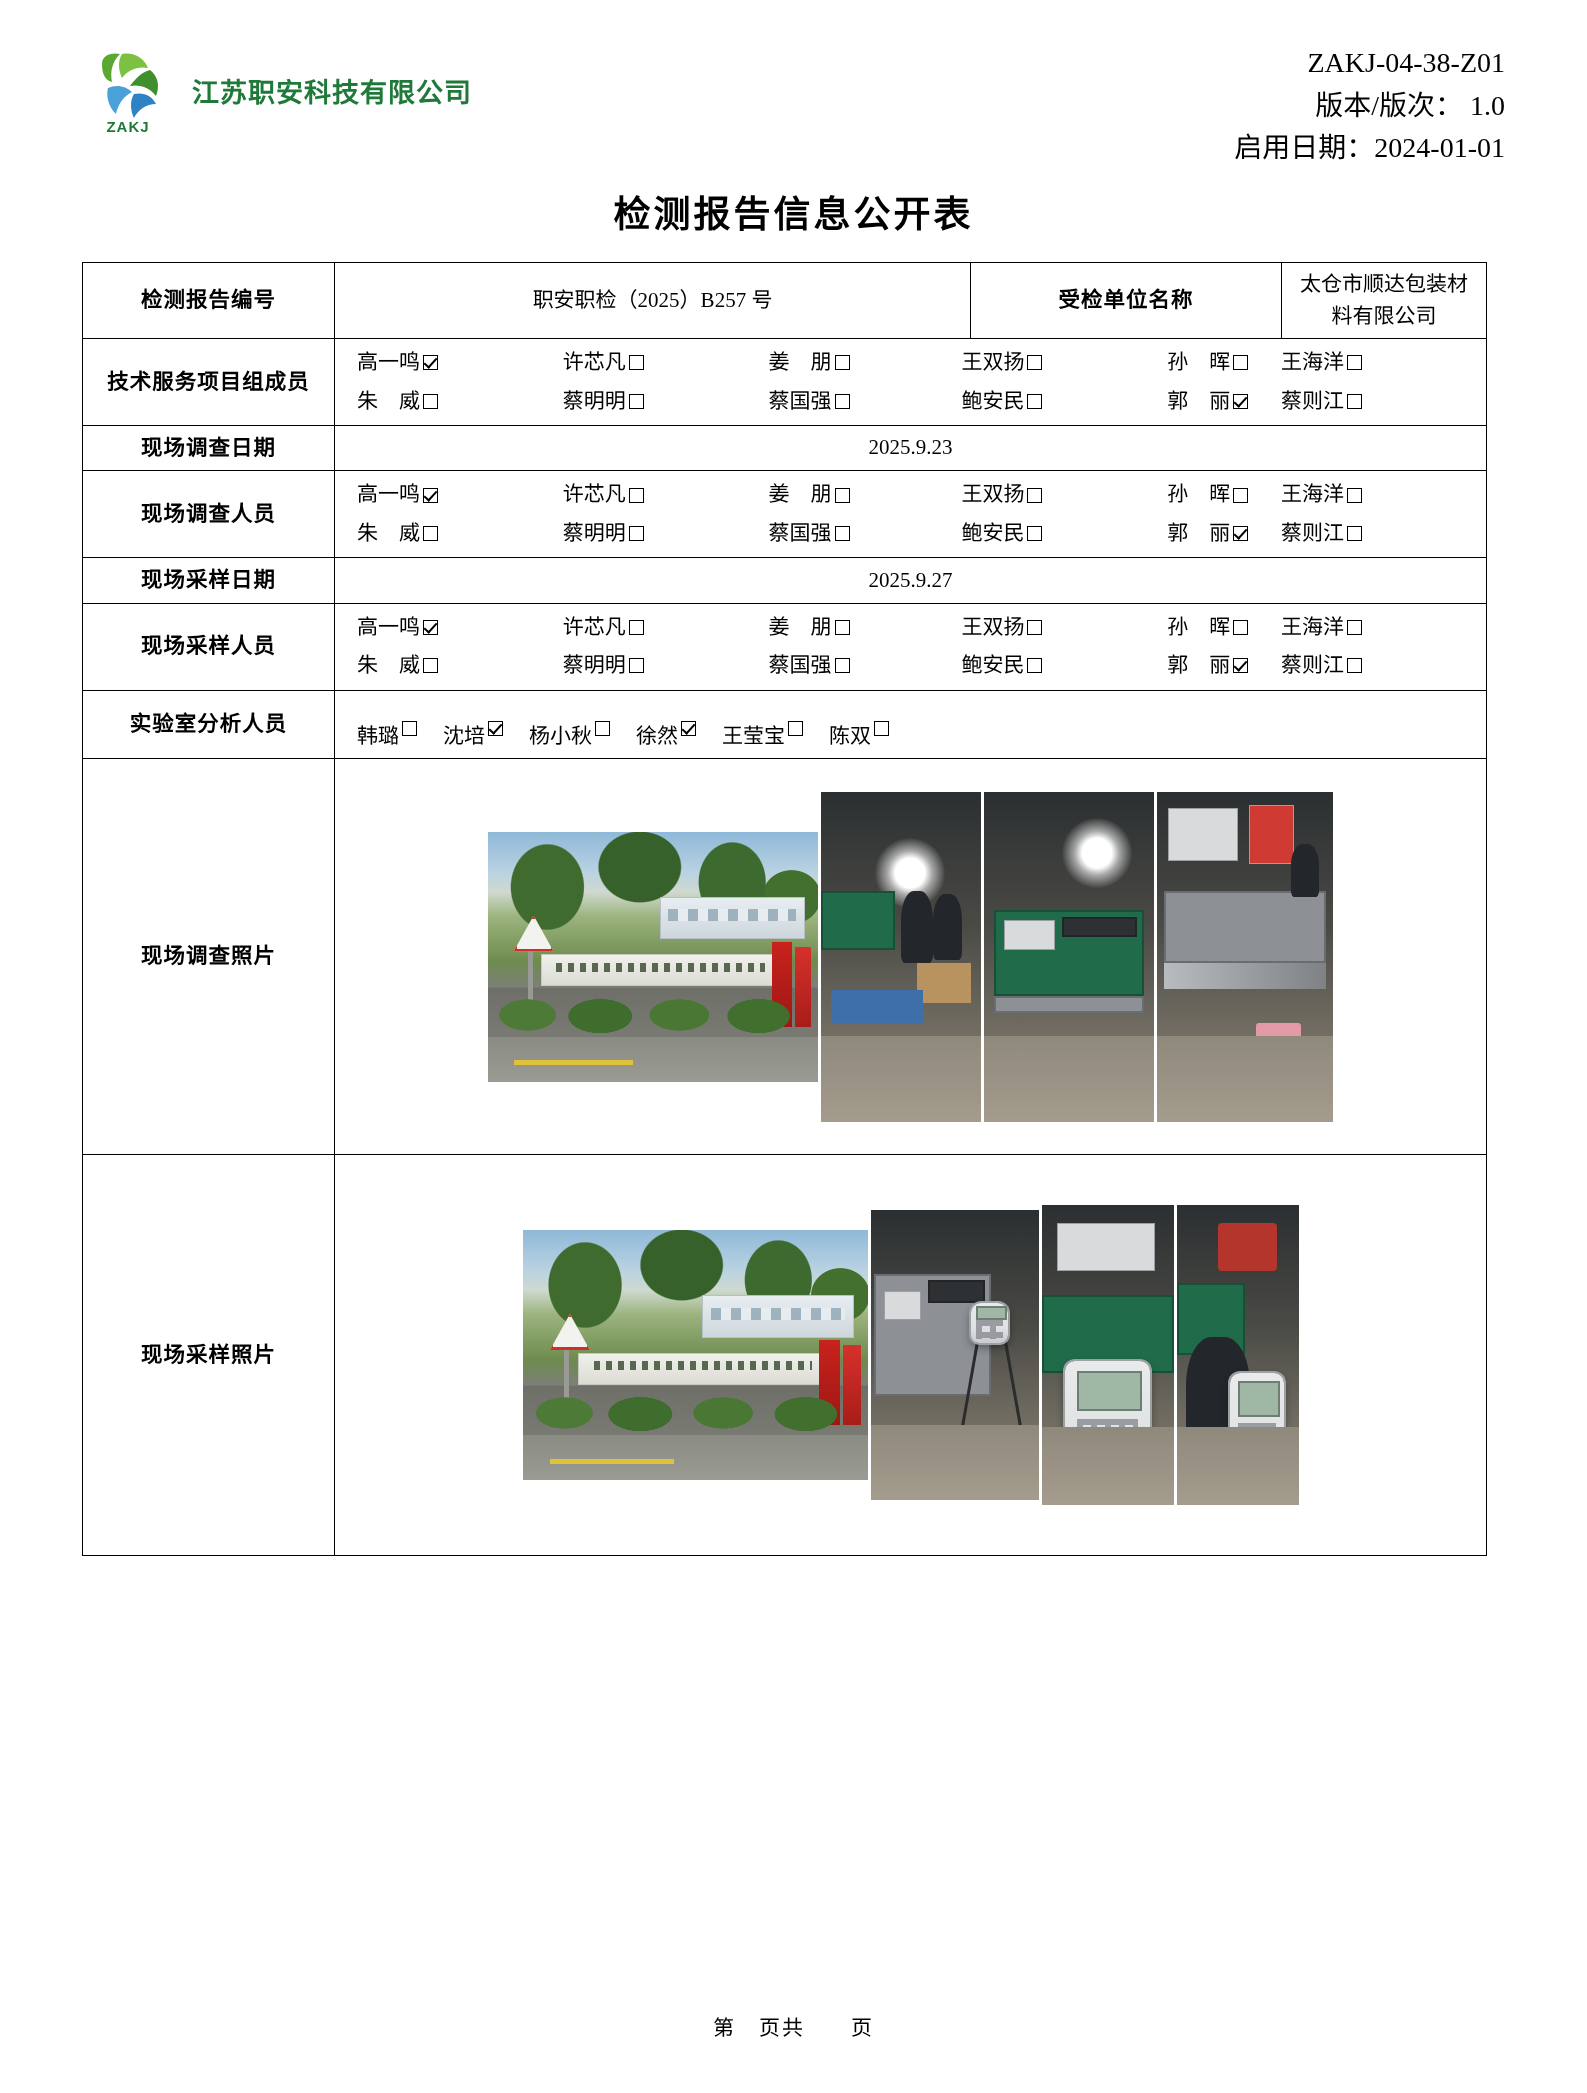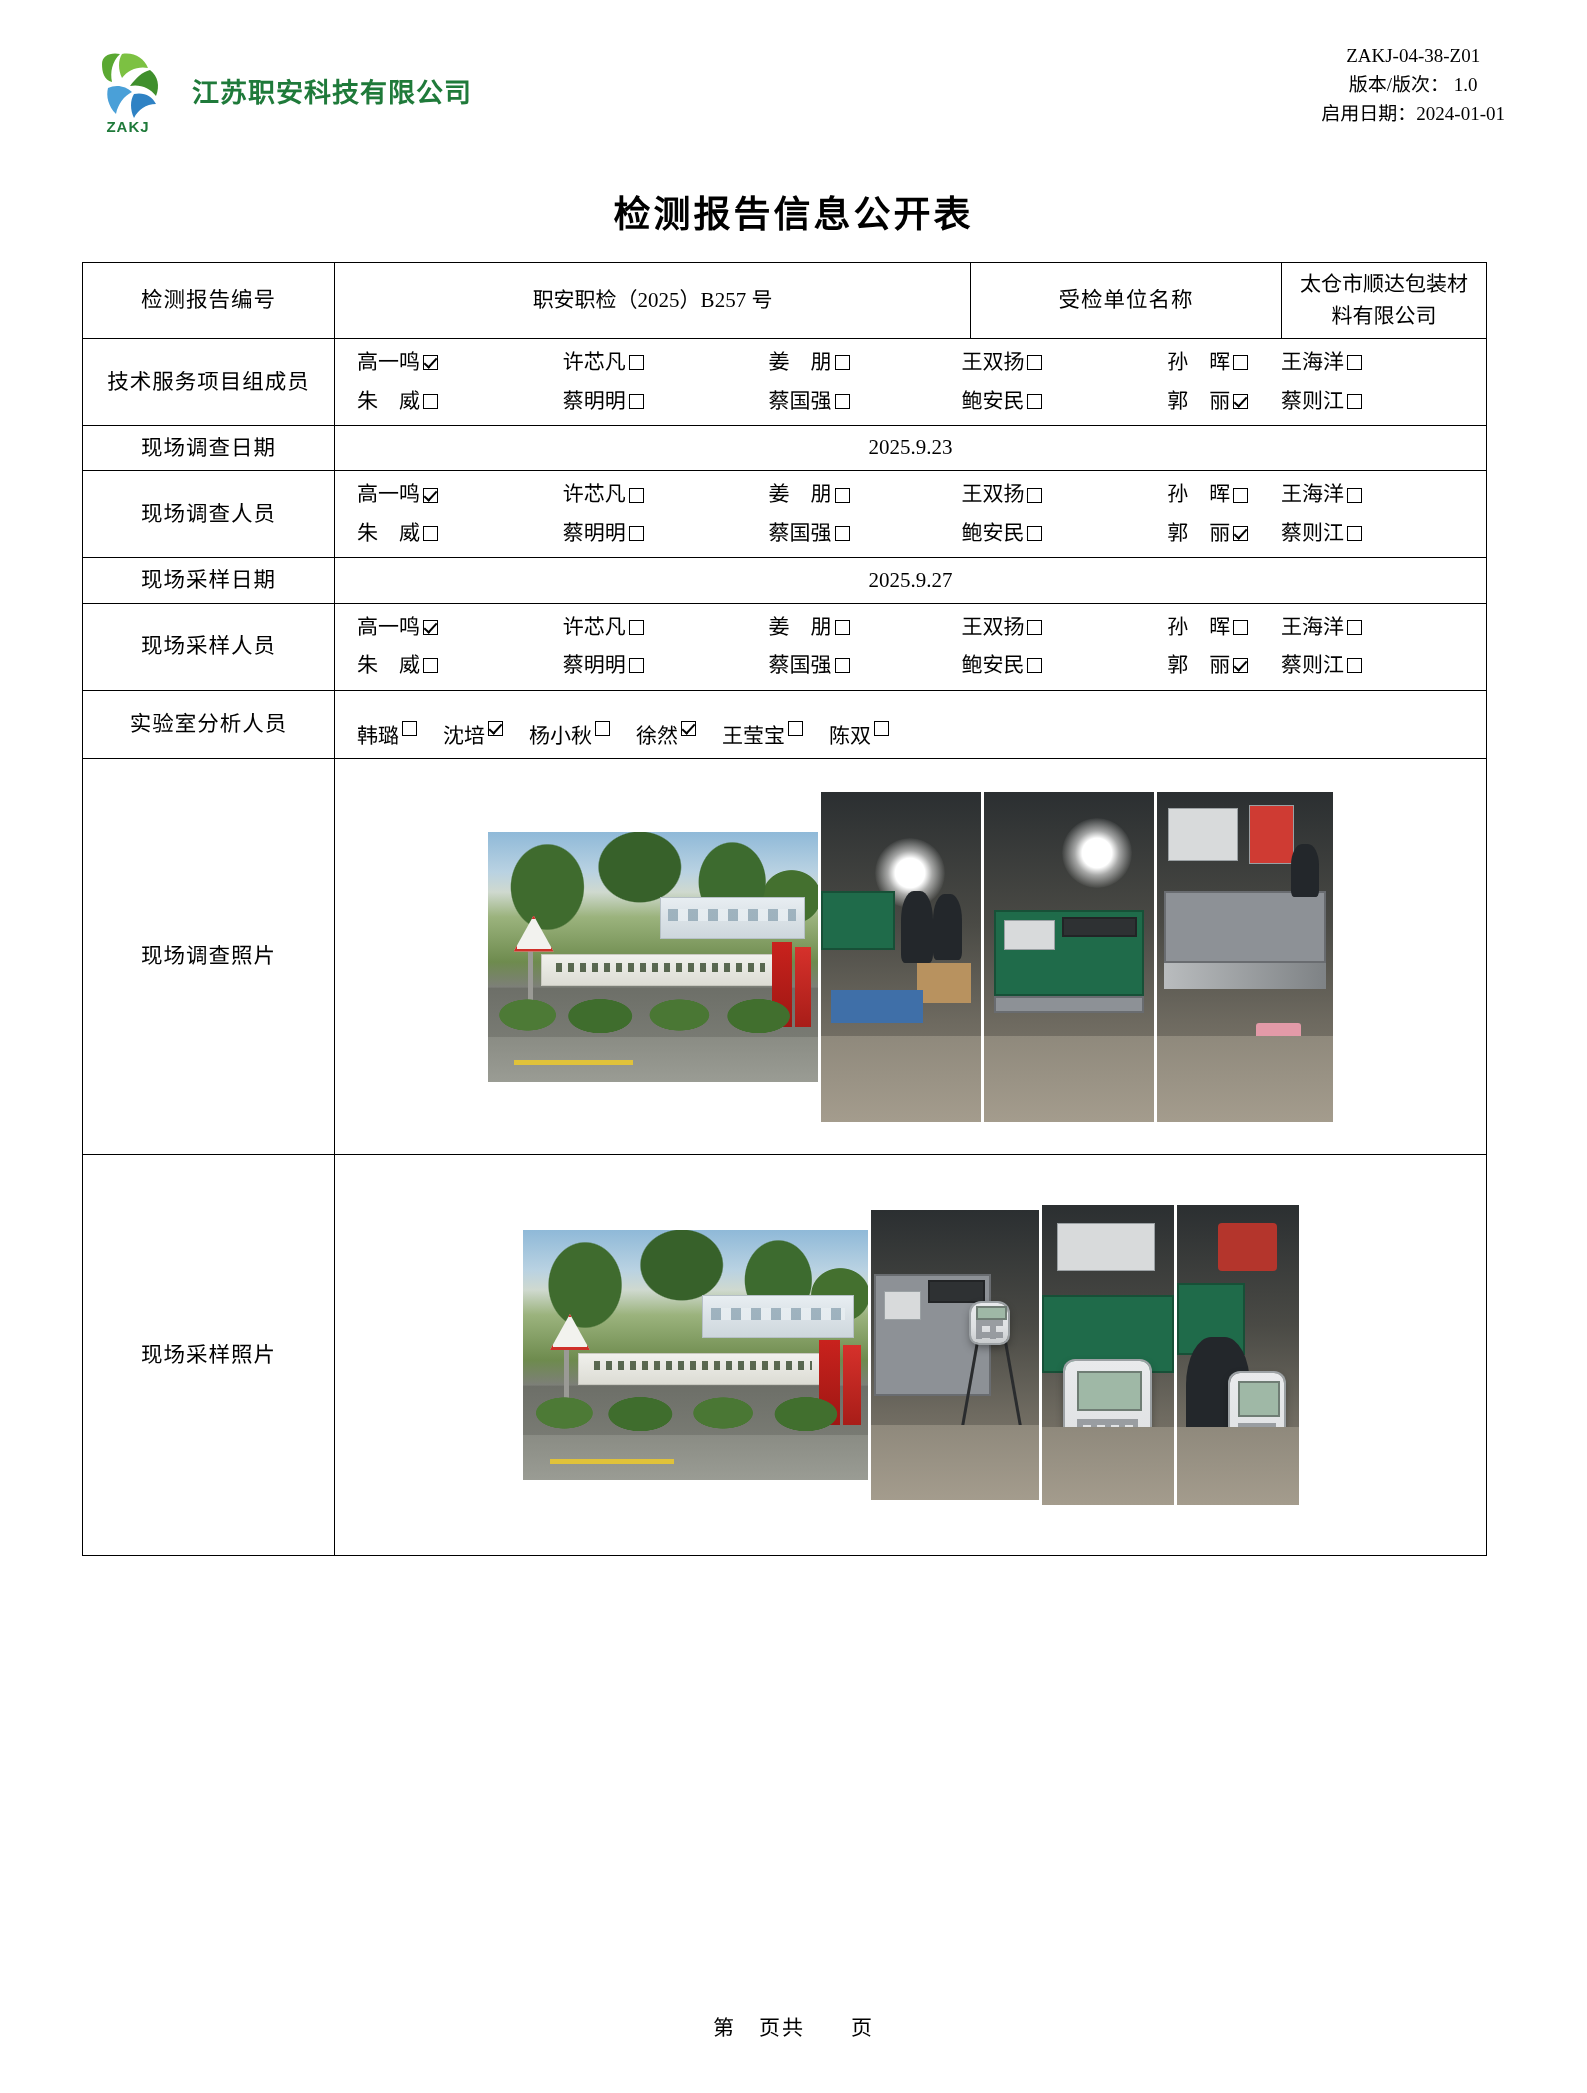--- a/index.html
+++ b/index.html
@@ -45,22 +45,22 @@
   .logo svg { display: block; }
   .company-name {
     font-family: "Liberation Sans", "DejaVu Sans", sans-serif;
     font-size: 27px;
     font-weight: bold;
     color: #1f7a3a;
     letter-spacing: 1px;
     white-space: nowrap;
   }
   .header-right {
-    text-align: center;
-    font-size: 19px;
+    text-align: right;
+    font-size: 28px;
     line-height: 1.52;
     padding-top: 8px;
     white-space: nowrap;
   }
   .header-right div { font-family: "Liberation Serif", serif; }
 
   
   .doc-title {
     text-align: center;
     font-size: 37px;
@@ -79,21 +79,21 @@
     font-size: 21px;
   }
   table.main td {
     border: 1.3px solid #000;
     padding: 6px 8px;
     vertical-align: middle;
     line-height: 1.5;
   }
   .lbl {
     text-align: center;
-    font-weight: normal;
+    font-weight: bold;
     font-size: 21.5px;
     letter-spacing: 1px;
     white-space: nowrap;
   }
   .ctr { text-align: center; }
 
   
   .person-grid {
     display: grid;
     grid-template-columns: 1.12fr 1.12fr 1.05fr 1.12fr 0.62fr 1.05fr;

